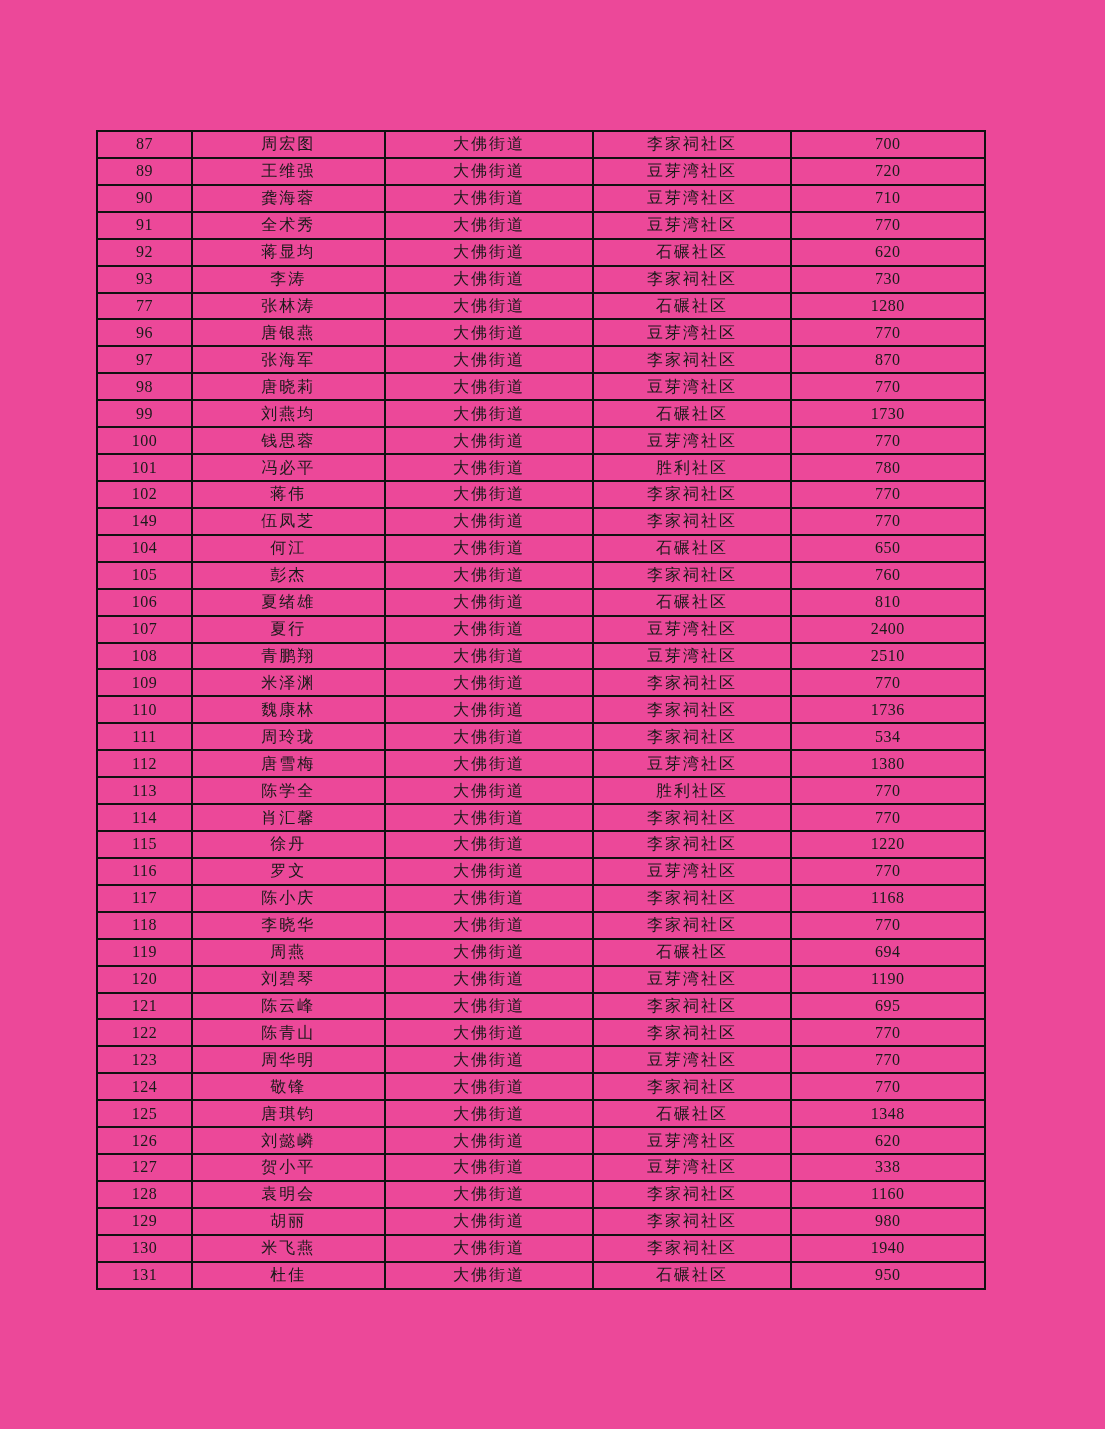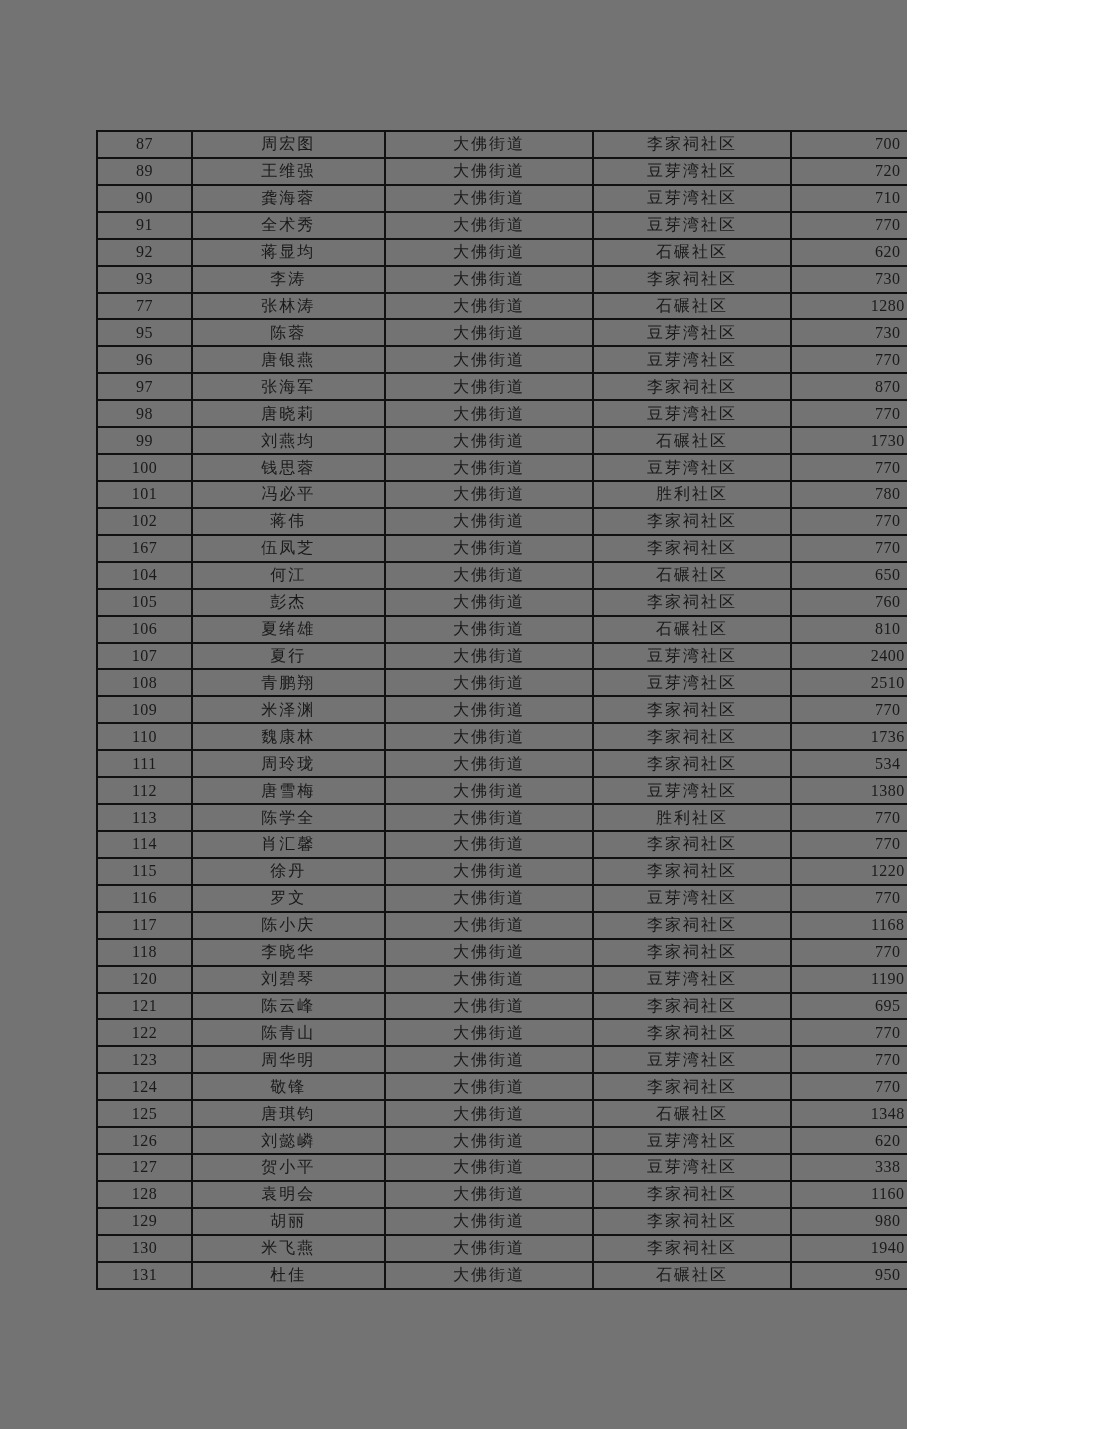--- a/index.html
+++ b/index.html
@@ -2,23 +2,23 @@
 <html><head>
 <meta charset="utf-8">
 <style>
   html, body {
     margin: 0;
     padding: 0;
     background: #ffffff;
   }
   .page {
     position: relative;
-    width: 907px;
+    width: 1105px;
     height: 1429px;
-    background: #737373;
+    background: #ec4899;
     font-family: "Liberation Serif", "DejaVu Serif", serif;
     color: #1a1a1a;
     overflow: hidden;
   }
   table.roster {
     position: absolute;
     left: 96px;
     top: 130px;
     width: 890px;
     height: 1160px;
@@ -113,27 +113,20 @@
   </tr>
 
   <tr>
     <td class="c-idx">77</td>
     <td class="c-name">张林涛</td>
     <td class="c-street">大佛街道</td>
     <td class="c-comm">石碾社区</td>
     <td class="c-amt">1280</td>
   </tr>
 
-  <tr>
-    <td class="c-idx">95</td>
-    <td class="c-name">陈蓉</td>
-    <td class="c-street">大佛街道</td>
-    <td class="c-comm">豆芽湾社区</td>
-    <td class="c-amt">730</td>
-  </tr>
 
   <tr>
     <td class="c-idx">96</td>
     <td class="c-name">唐银燕</td>
     <td class="c-street">大佛街道</td>
     <td class="c-comm">豆芽湾社区</td>
     <td class="c-amt">770</td>
   </tr>
 
   <tr>
@@ -178,21 +171,21 @@
 
   <tr>
     <td class="c-idx">102</td>
     <td class="c-name">蒋伟</td>
     <td class="c-street">大佛街道</td>
     <td class="c-comm">李家祠社区</td>
     <td class="c-amt">770</td>
   </tr>
 
   <tr>
-    <td class="c-idx">167</td>
+    <td class="c-idx">149</td>
     <td class="c-name">伍凤芝</td>
     <td class="c-street">大佛街道</td>
     <td class="c-comm">李家祠社区</td>
     <td class="c-amt">770</td>
   </tr>
 
   <tr>
     <td class="c-idx">104</td>
     <td class="c-name">何江</td>
     <td class="c-street">大佛街道</td>
@@ -305,20 +298,27 @@
   </tr>
 
   <tr>
     <td class="c-idx">118</td>
     <td class="c-name">李晓华</td>
     <td class="c-street">大佛街道</td>
     <td class="c-comm">李家祠社区</td>
     <td class="c-amt">770</td>
   </tr>
 
+  <tr>
+    <td class="c-idx">119</td>
+    <td class="c-name">周燕</td>
+    <td class="c-street">大佛街道</td>
+    <td class="c-comm">石碾社区</td>
+    <td class="c-amt">694</td>
+  </tr>
 
   <tr>
     <td class="c-idx">120</td>
     <td class="c-name">刘碧琴</td>
     <td class="c-street">大佛街道</td>
     <td class="c-comm">豆芽湾社区</td>
     <td class="c-amt">1190</td>
   </tr>
 
   <tr>

